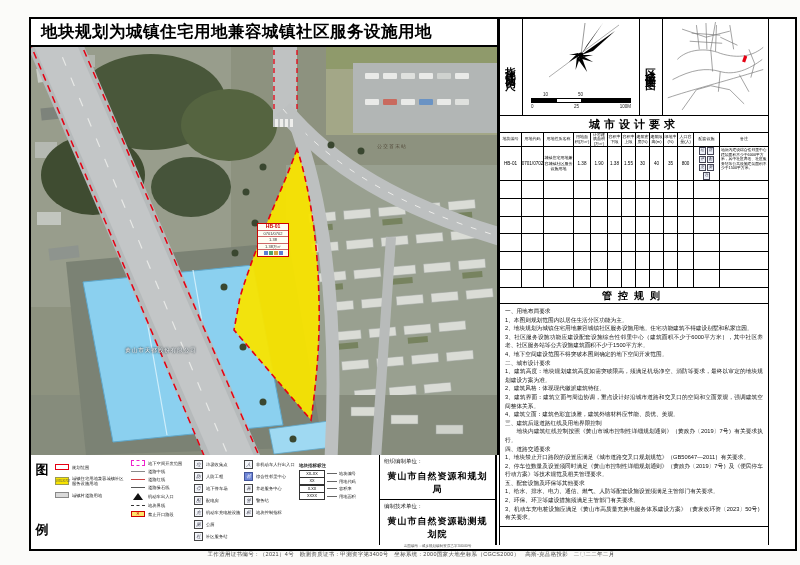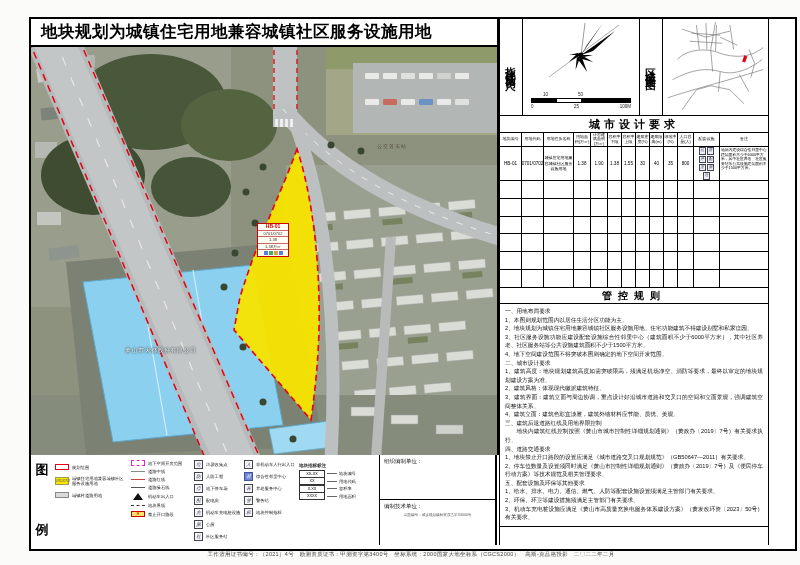--- a/index.html
+++ b/index.html
@@ -375,23 +375,25 @@
             <span class="anno-lead"></span>
             <span class="anno-label">用地面积</span>
           </div>
         </div>
     </div>
   </div>
 
   <div class="credits">
     <div class="credit-cell first">
       <div class="credit-label">组织编制单位：</div>
+      <div class="credit-name">黄山市自然资源和规划局</div>
     </div>
     <div class="credit-cell">
       <div class="credit-label">编制技术单位：</div>
+      <div class="credit-name">黄山市自然资源勘测规划院</div>
       <div class="credit-cert">出图编号：城乡规划编制资质乙字34040号</div>
     </div>
   </div>
 
   <div class="rpanel">
     <div class="rp-row1">
       <div class="vlabel">指北针比例尺</div>
       <div class="compass-cell">
         <svg viewBox="0 0 116 72" width="116" height="72">
           <line x1="26" y1="58" x2="96" y2="6" stroke="#777" stroke-width="0.6"></line>

